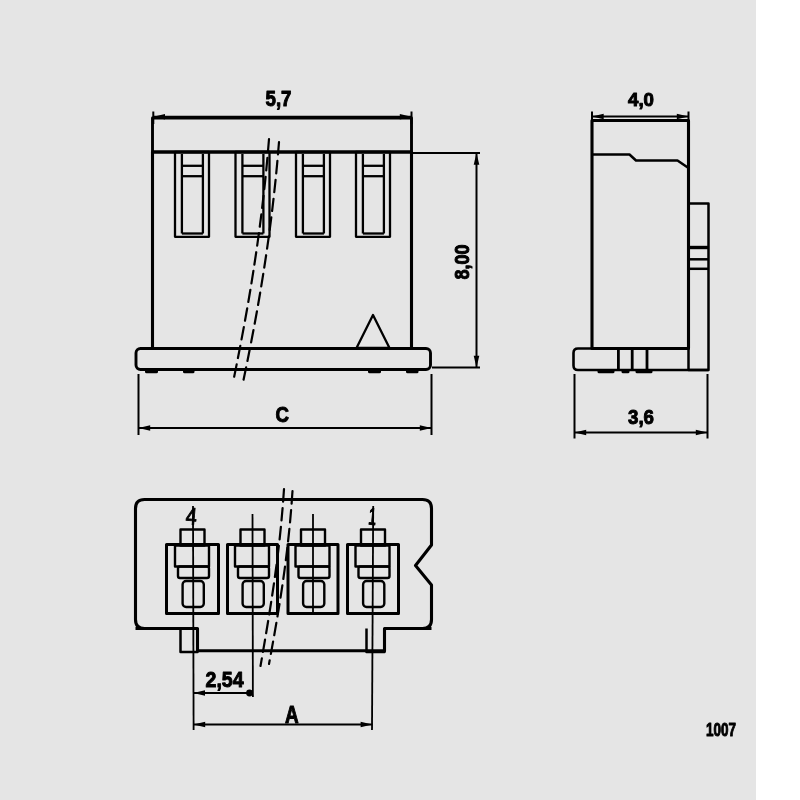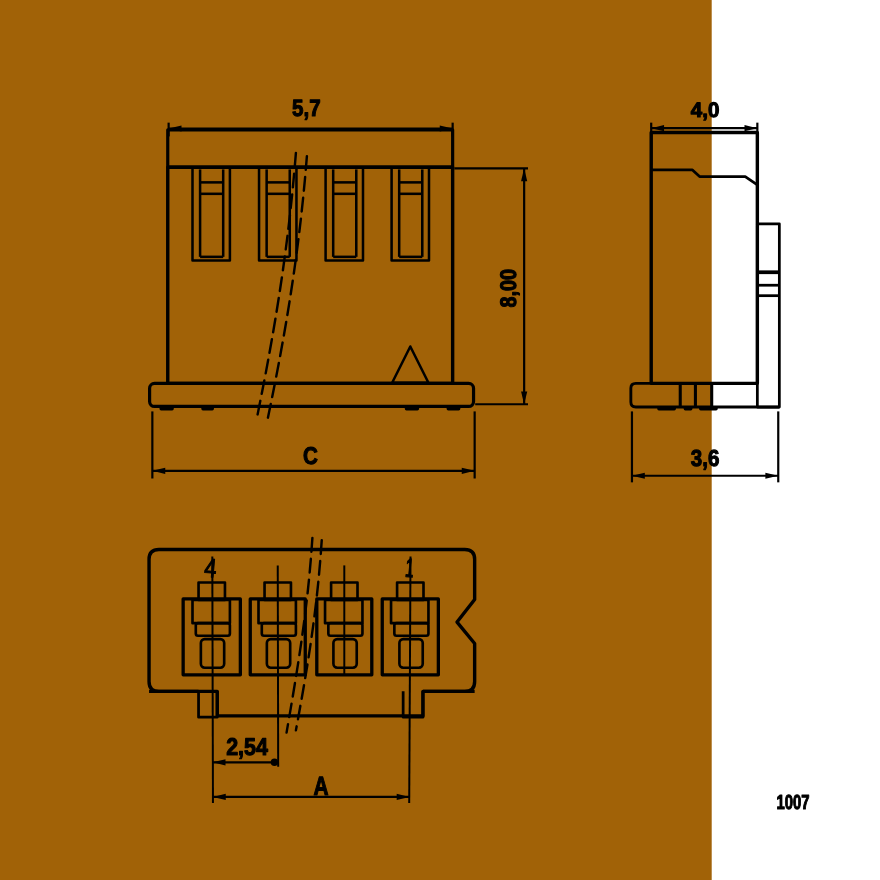--- a/index.html
+++ b/index.html
@@ -1,16 +1,16 @@
 <!DOCTYPE html>
 <html><head>
 <meta charset="utf-8">
 <style>
 html,body{margin:0;padding:0;background:#fff;}
-.wrap{width:647px;height:800px;position:relative;background:#a16207;}
+.wrap{width:756px;height:800px;position:relative;background:#e5e5e5;}
 text{font-family:"Liberation Sans", sans-serif;fill:#000;}
 </style>
 </head>
 <body>
 <div class="wrap">
 <svg width="800" height="800" viewBox="0 0 800 800" xmlns="http://www.w3.org/2000/svg" fill="none" stroke="#000" stroke-linejoin="round">
 
 <rect x="152.5" y="118" width="259" height="34" stroke-width="2.9"></rect>
 
 <rect x="152.5" y="152" width="259" height="196.5" stroke-width="3.1"></rect>

